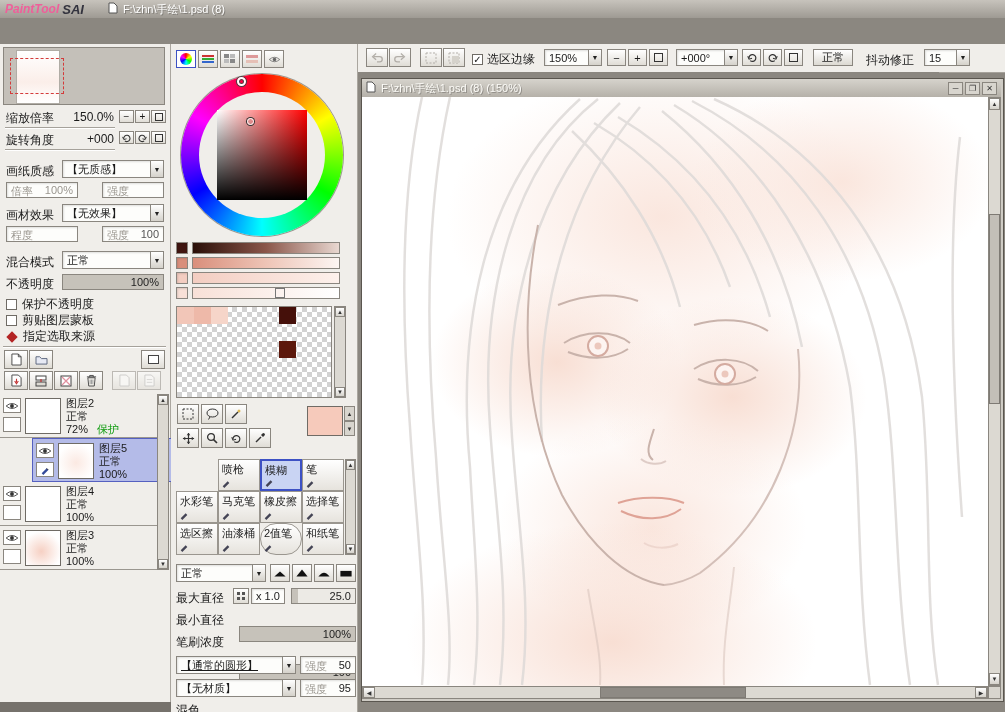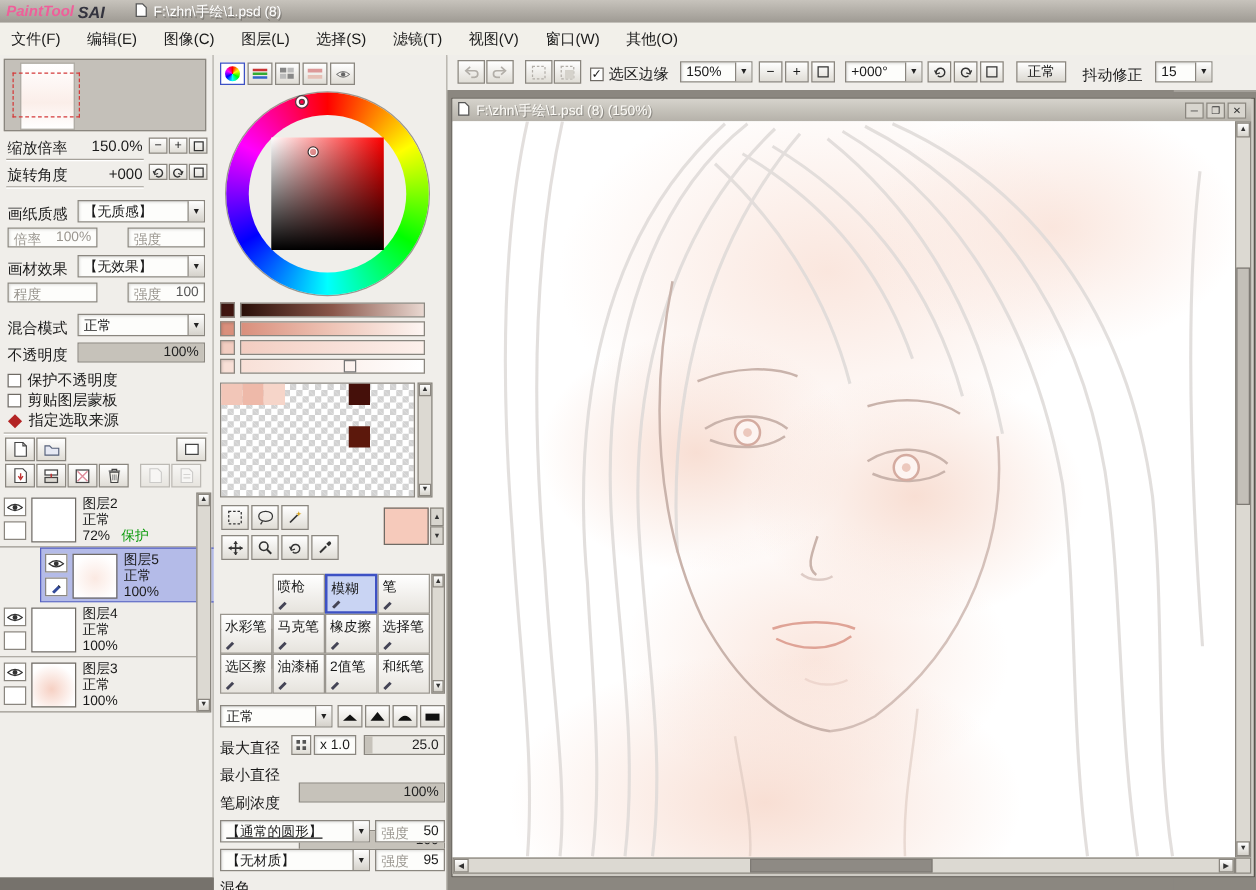--- a/index.html
+++ b/index.html
@@ -45,31 +45,20 @@
     <span style="margin-left:5px;font-style:italic;font-weight:bold;font-size:12px;color:#ef5f9a;">PaintTool</span>
     <span style="margin-left:3px;font-weight:bold;font-size:13px;color:#33333e;font-style:italic;">SAI</span>
     <span style="margin-left:24px;display:inline-block;">
       <svg width="10" height="12" viewBox="0 0 10 12">
           <path d="M1 1 h5 l3 3 v7 h-8 z" fill="#fff" stroke="#555"></path>
         </svg>
     </span>
     <span style="margin-left:5px;color:#ffffff;font-size:11px;text-shadow:1px 1px 0 rgba(0,0,0,.25);">F:\zhn\手绘\1.psd (8)</span>
   </div>
 
-  <div class="p" style="left:0;top:18px;width:1005px;height:26px;background:#f2f0ea;border-bottom:1px solid #c2beb7;">
-    <span class="menu-item">文件(F)</span>
-    <span class="menu-item">编辑(E)</span>
-    <span class="menu-item">图像(C)</span>
-    <span class="menu-item">图层(L)</span>
-    <span class="menu-item">选择(S)</span>
-    <span class="menu-item">滤镜(T)</span>
-    <span class="menu-item">视图(V)</span>
-    <span class="menu-item">窗口(W)</span>
-    <span class="menu-item">其他(O)</span>
-  </div>
 
   <div class="p panel" style="left:0;top:44px;width:170px;height:658px;border-right:1px solid #aaa69f;">
 
     <div class="p" style="left:3px;top:3px;width:162px;height:58px;background:#c4c0b9;border:1px solid #8a867f;box-sizing:border-box;">
       <div class="p" style="left:12px;top:2px;width:42px;height:52px;background:linear-gradient(#fff, #fbeee9 60%, #fff);border:1px solid #b0aca5;"></div>
       <div class="p" style="left:6px;top:10px;width:52px;height:34px;border:1px dashed #d43a3a;"></div>
     </div>
 
     <div class="p lbl" style="left:6px;top:66px;">缩放倍率</div>
     <div class="p lbl" style="left:60px;top:66px;width:54px;text-align:right;">150.0%</div>
@@ -446,21 +435,21 @@
           <svg style="position:absolute;left:2px;bottom:2px;" width="10" height="10" viewBox="0 0 12 12">
             <path d="M2 10 L8 4 l2 2 -6 6 z" fill="#445"></path>
           </svg>
         </div>
       <div class="toolcell" style="left:42px;top:64px;">
           <span class="tname">油漆桶</span>
           <svg style="position:absolute;left:2px;bottom:2px;" width="10" height="10" viewBox="0 0 12 12">
             <path d="M2 10 L8 4 l2 2 -6 6 z" fill="#445"></path>
           </svg>
         </div>
-      <div class="toolcell" style="left:84px;top:64px;">
+      <div class="toolcell" style="left:84px;top:64px;border-radius:16px;">
           <span class="tname">2值笔</span>
           <svg style="position:absolute;left:2px;bottom:2px;" width="10" height="10" viewBox="0 0 12 12">
             <path d="M2 10 L8 4 l2 2 -6 6 z" fill="#445"></path>
           </svg>
         </div>
       <div class="toolcell" style="left:126px;top:64px;">
           <span class="tname">和纸笔</span>
           <svg style="position:absolute;left:2px;bottom:2px;" width="10" height="10" viewBox="0 0 12 12">
             <path d="M2 10 L8 4 l2 2 -6 6 z" fill="#445"></path>
           </svg>

